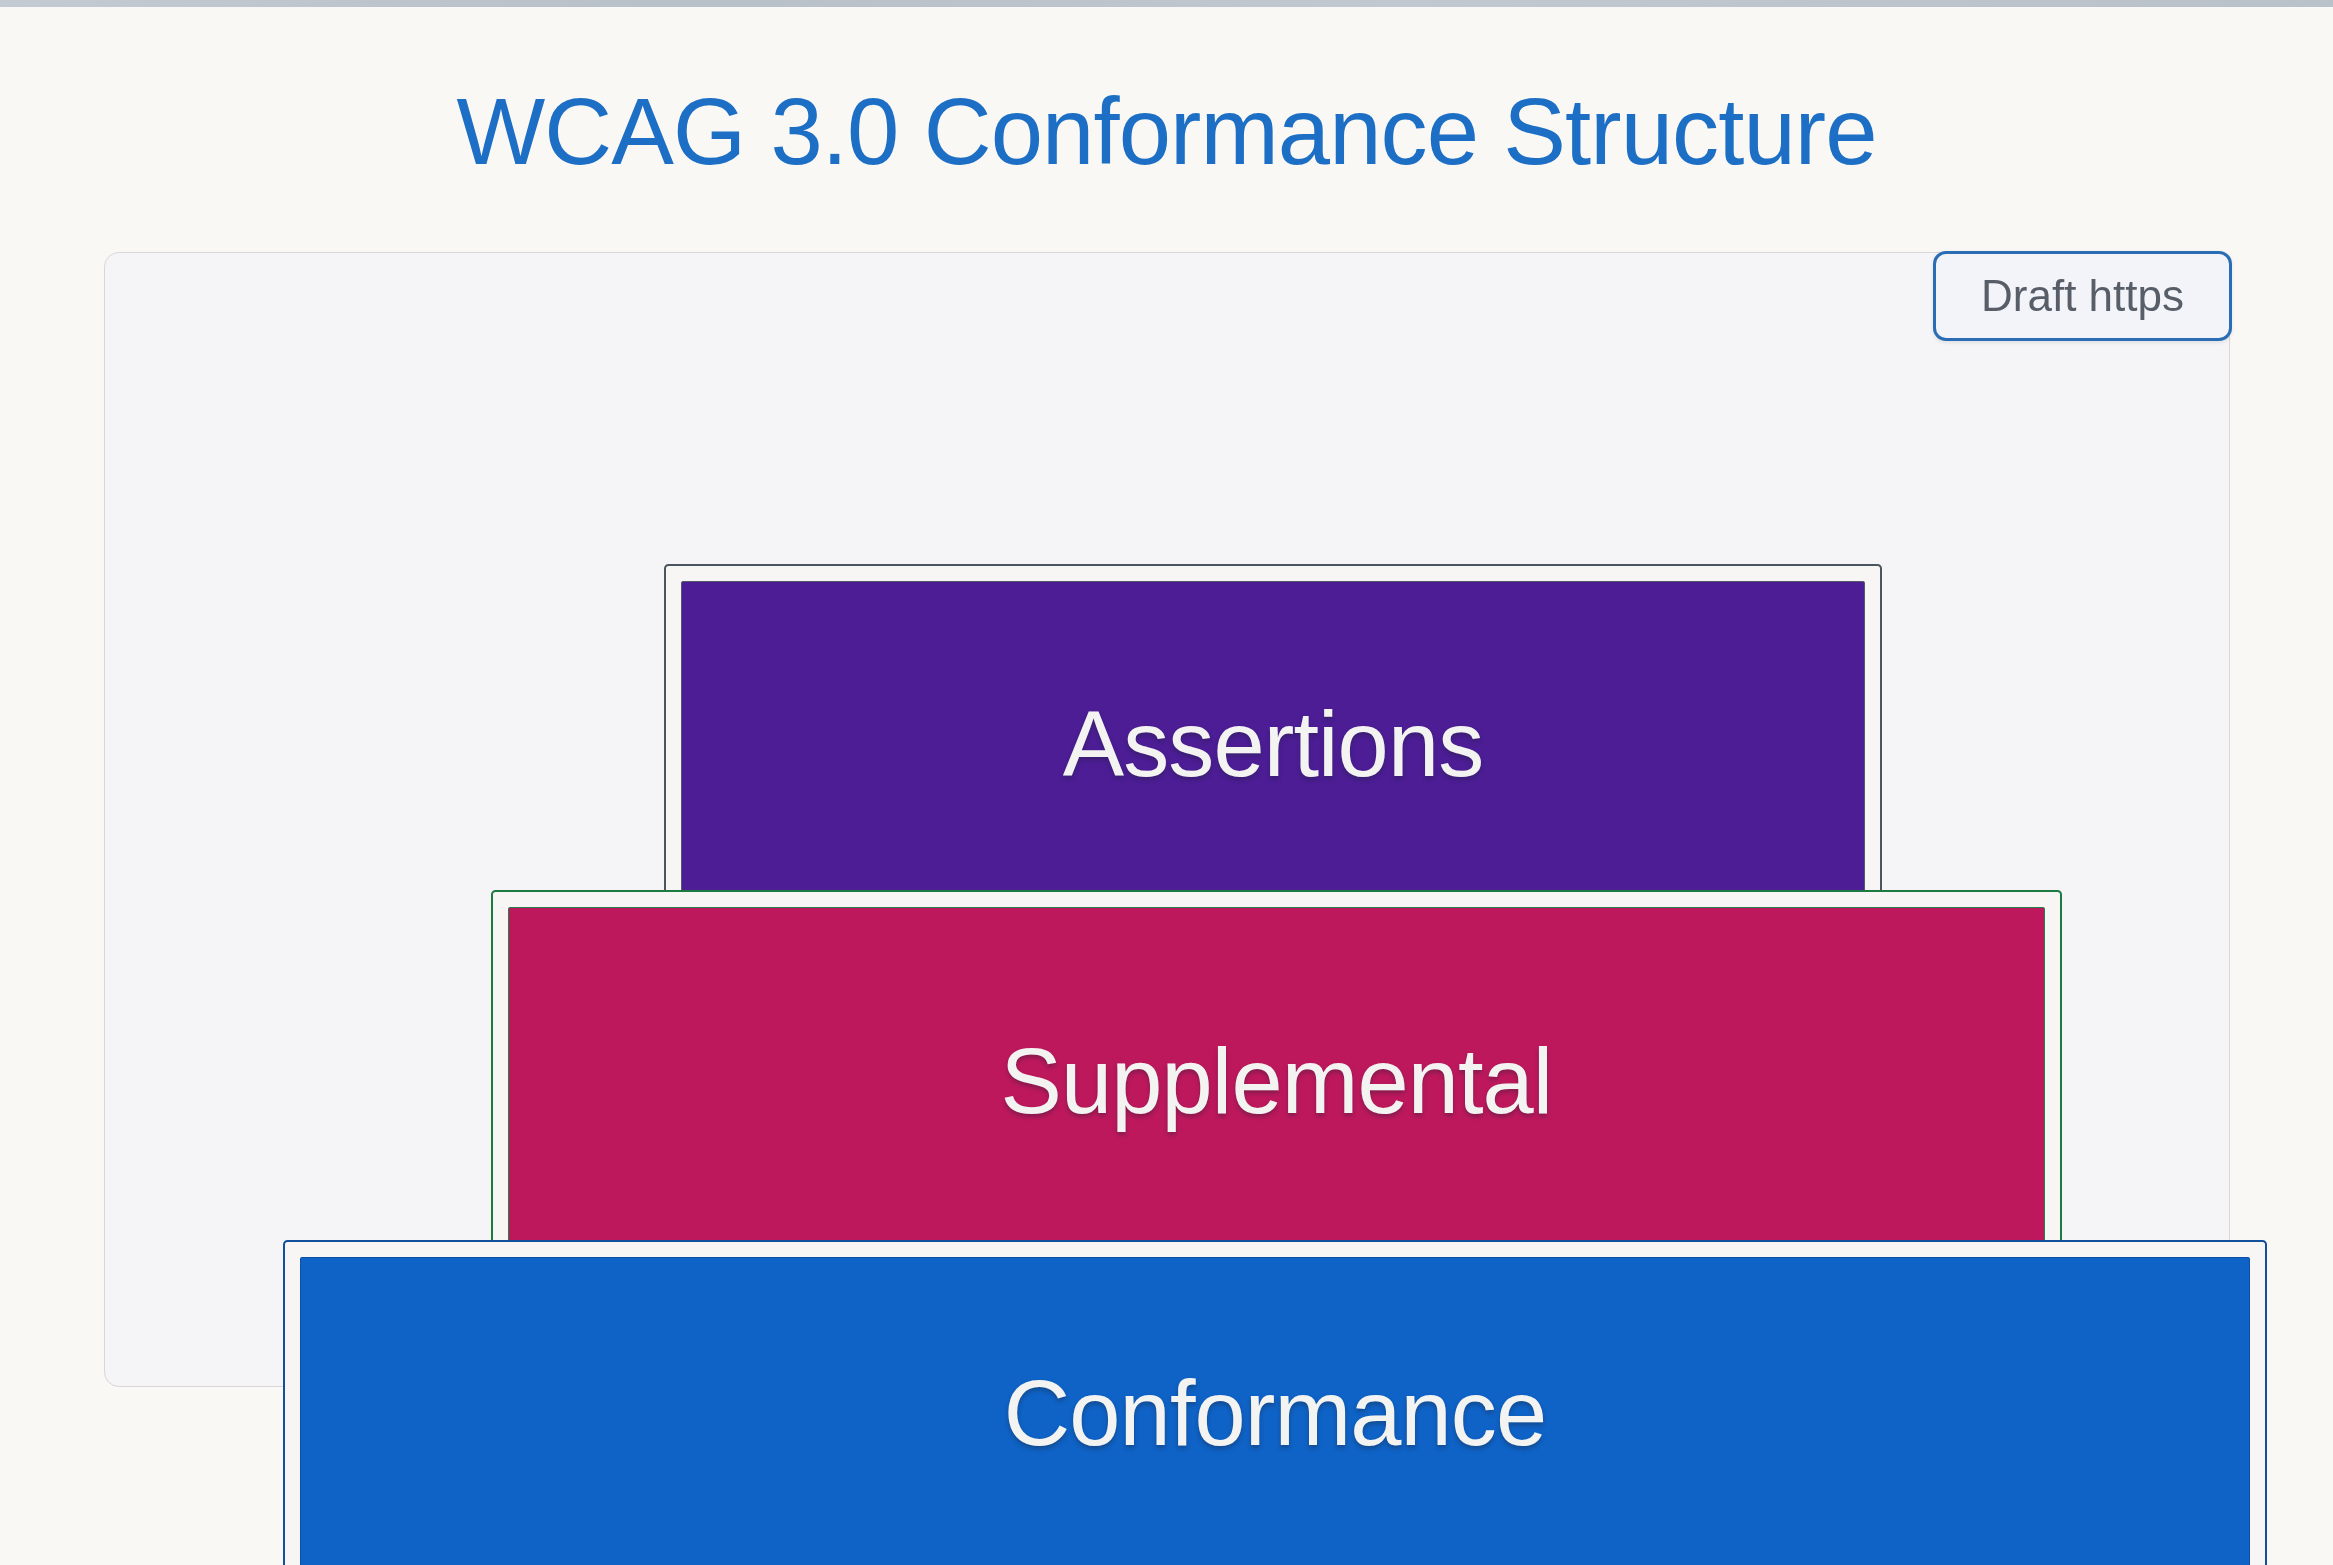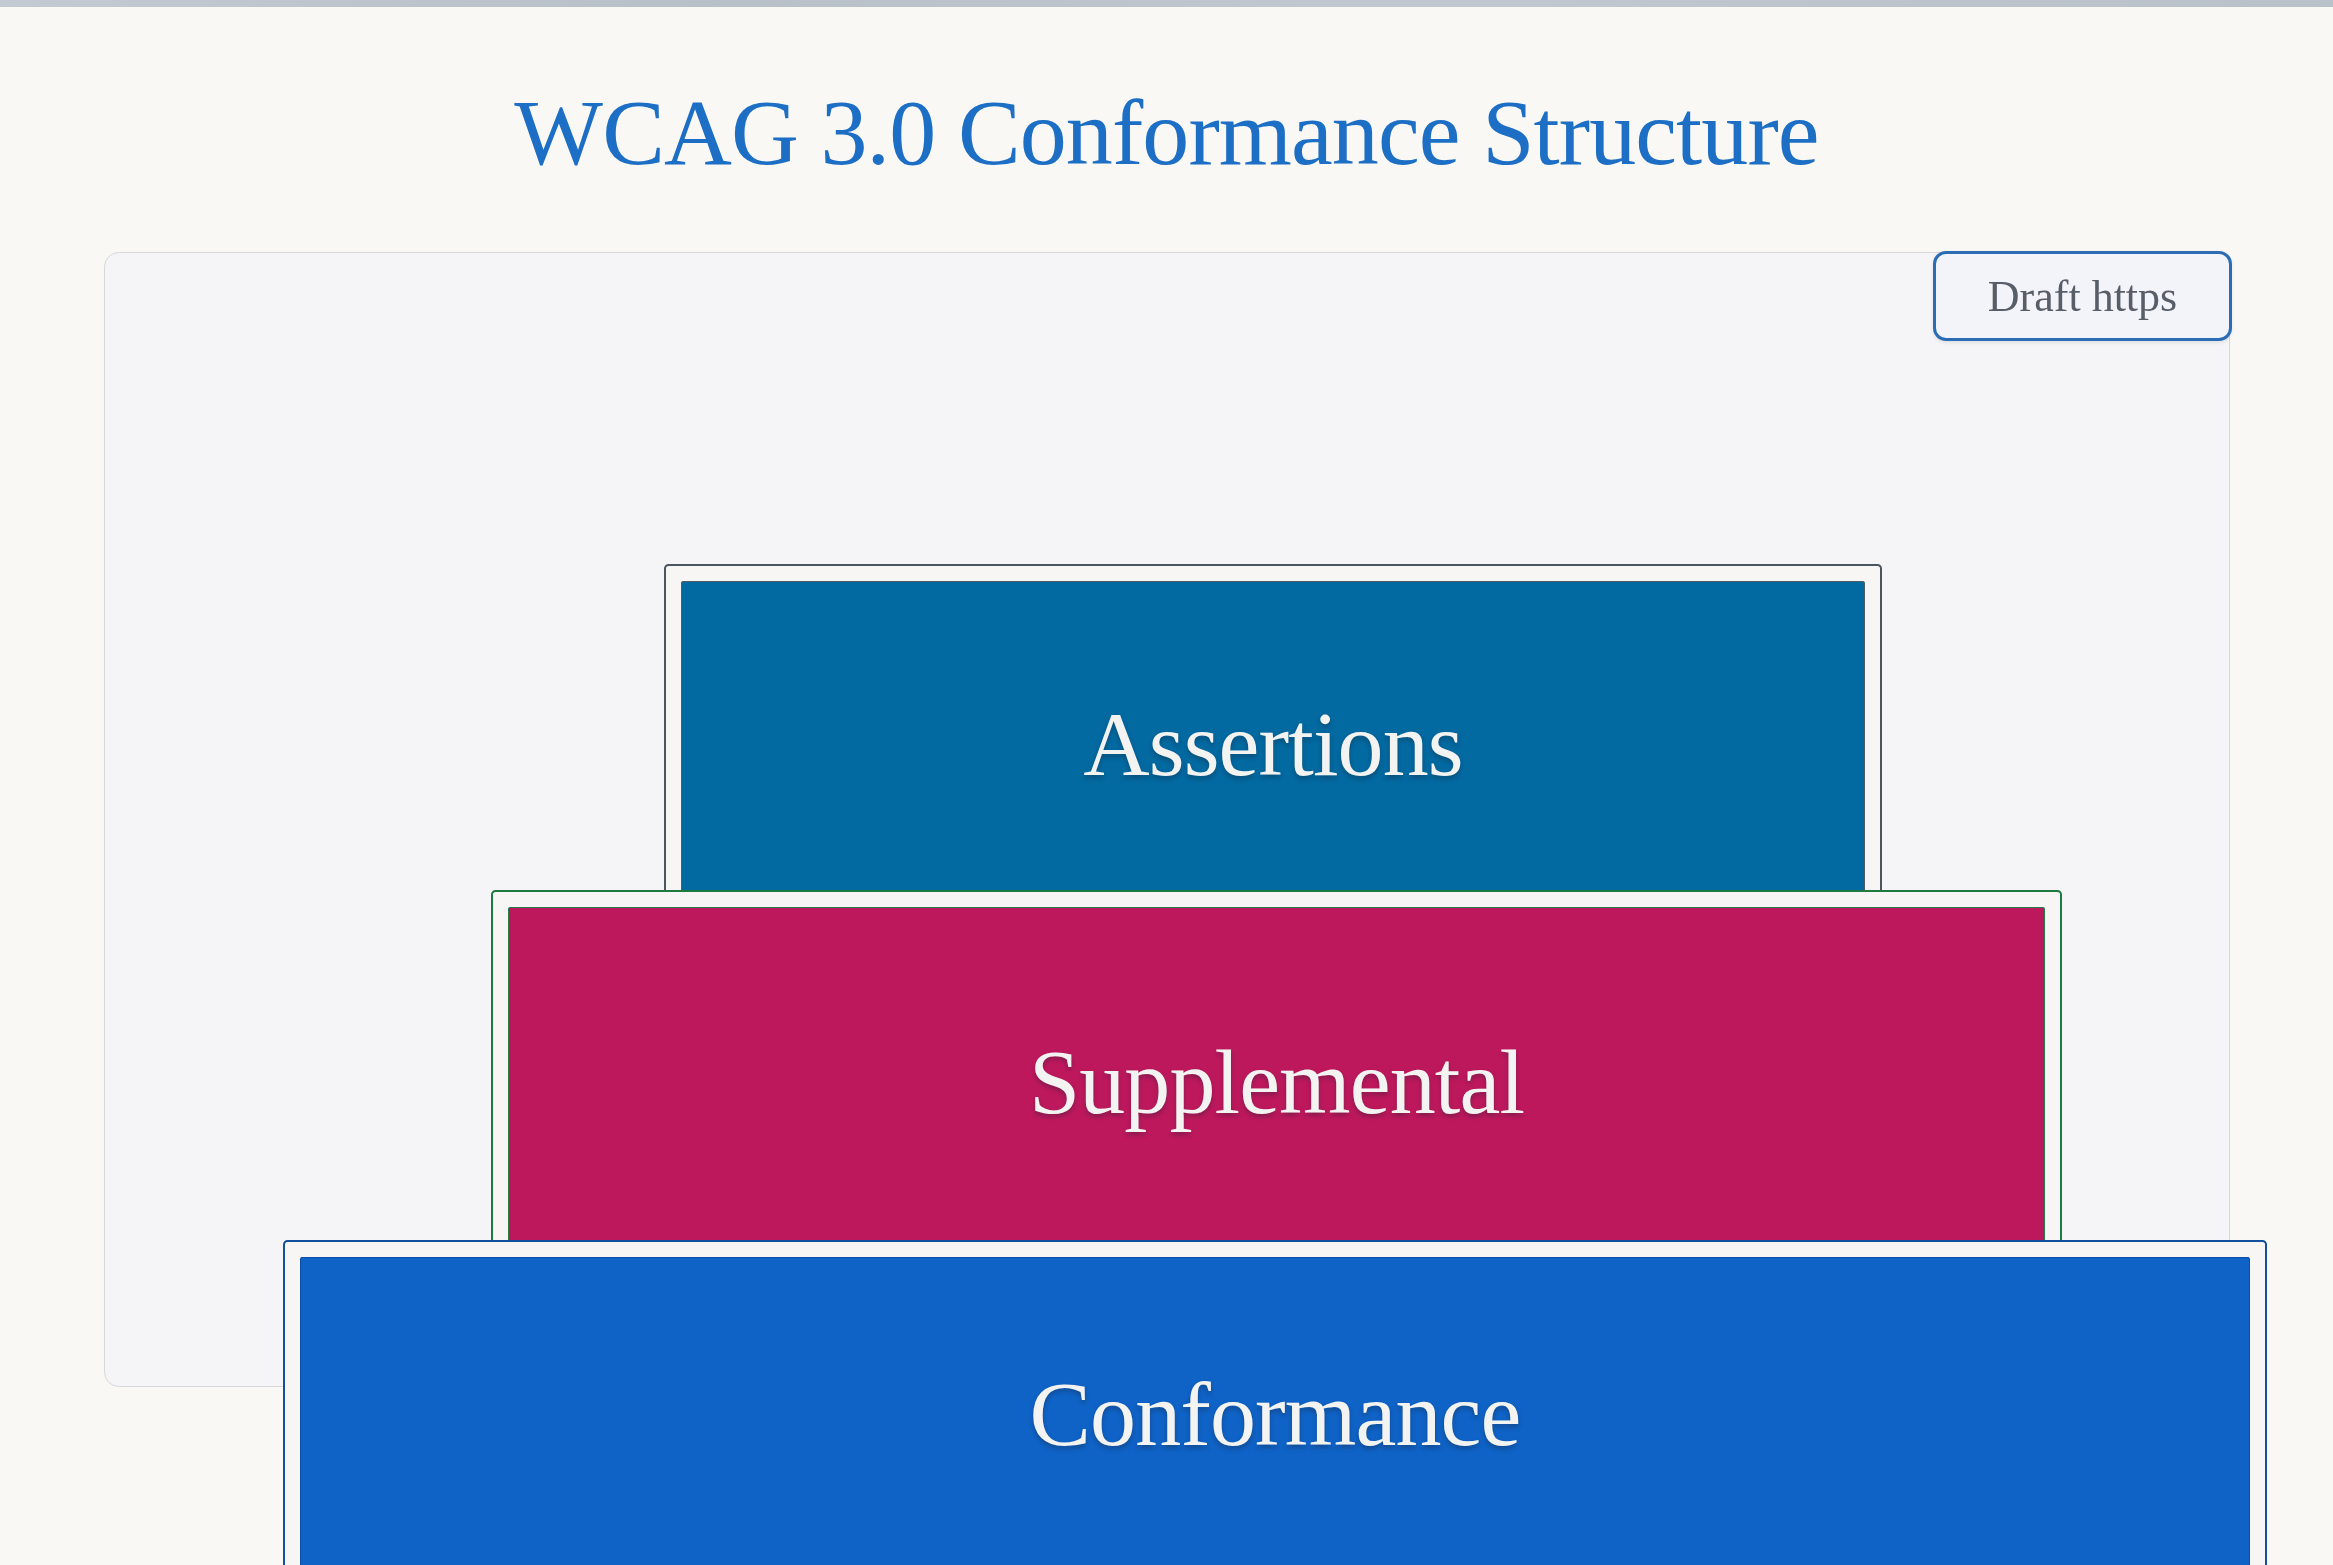--- a/index.html
+++ b/index.html
@@ -1,15 +1,15 @@
 <!DOCTYPE html>
 <html style="font-size:14.8px"><head>
 <meta charset="utf-8">
 <style>
-  * { margin: 0; padding: 0; box-sizing: border-box; font-family: Liberation Serif, serif; }
+  * { margin: 0; padding: 0; box-sizing: border-box; }
   html, body { width: 2333px; height: 1565px; }
   body {
     position: relative;
     width: 2333px; height: 1565px;
     background: #faf8f4;
     font-family: "Liberation Sans", sans-serif;
     overflow: hidden;
   }
   .top-strip {
     position: absolute; left: 0; top: 0; width: 2333px; height: 6.5px;
@@ -56,21 +56,21 @@
     color: #f3f4f2;
     letter-spacing: -0.9px;
     text-shadow: 0 2.8px 4.6px rgba(25,35,45,0.35);
     white-space: nowrap;
   }
   .layer-assertions {
     left: 559px; top: 311px; width: 1218px; height: 360px;
     border: 2.8px solid #4a5560;
     z-index: 1;
   }
-  .layer-assertions .layer-fill { background: #0369a1; border: 1.8px solid #515b66; }
+  .layer-assertions .layer-fill { background: #4c1d95; border: 1.8px solid #515b66; }
   .layer-supplemental {
     left: 386px; top: 637px; width: 1571px; height: 383px;
     border: 2.8px solid #1d7b41;
     z-index: 2;
   }
   .layer-supplemental .layer-fill { background: #be185d; border: 1.8px solid #237f48; }
   .layer-foundational {
     left: 178px; top: 987px; width: 1984px; height: 347px;
     border: 2.8px solid #124f9d;
     z-index: 3;

